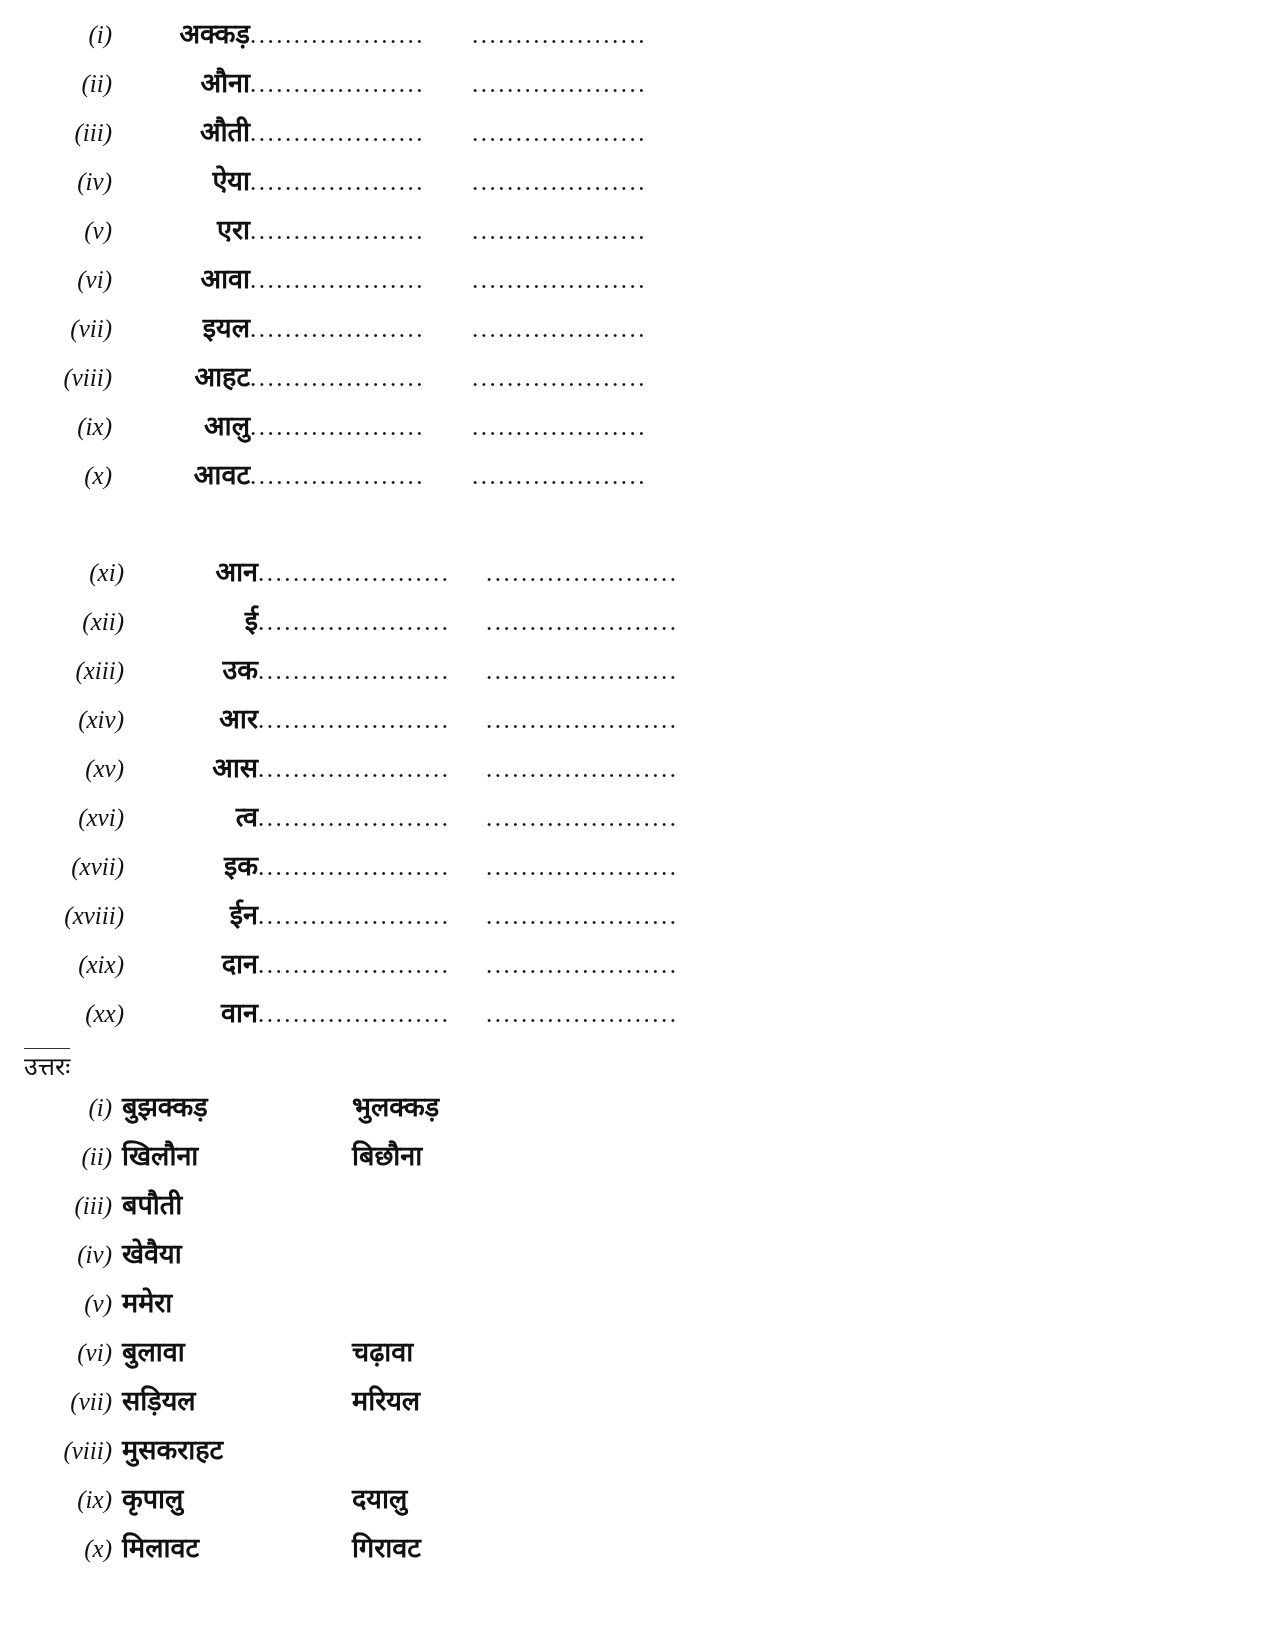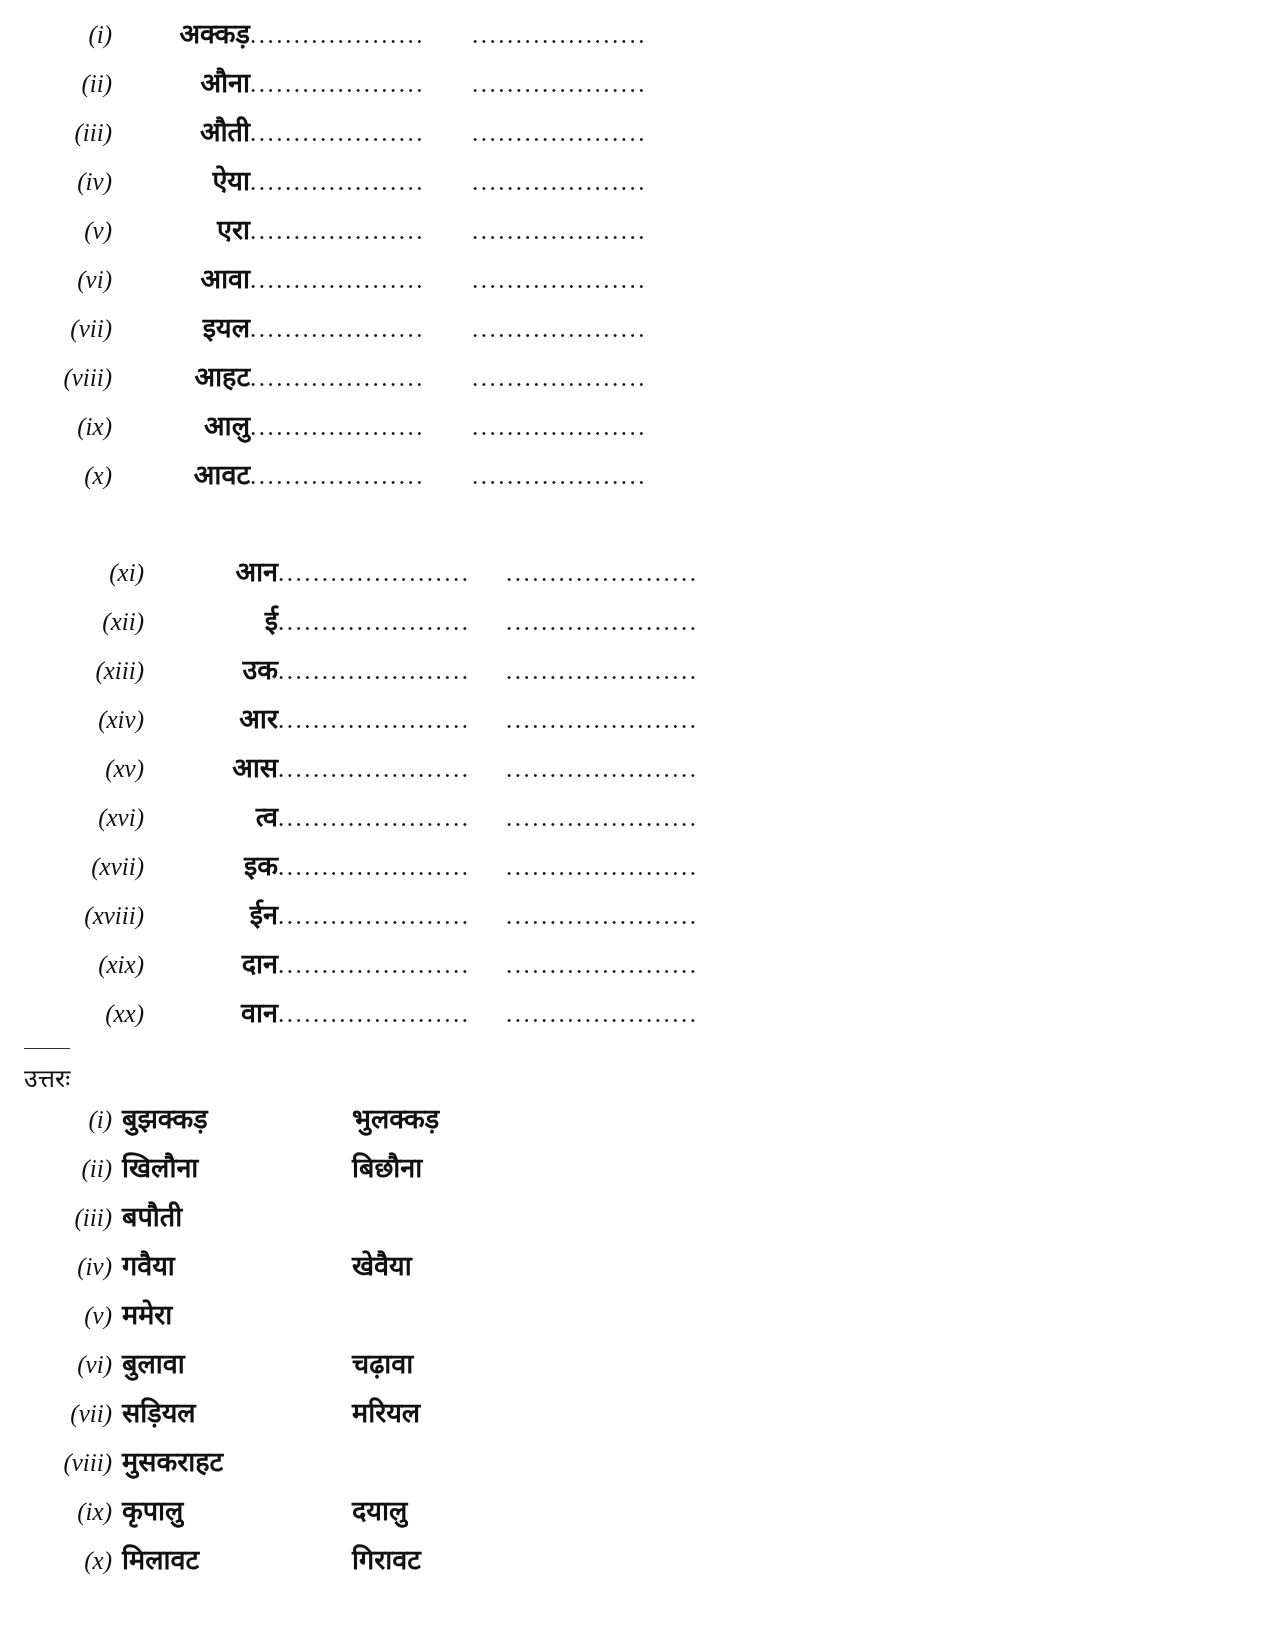--- a/index.html
+++ b/index.html
@@ -59,30 +59,30 @@
     overflow: hidden;
   }
   .ex-row .dots.second {
     margin-left: 32px;
   }
 
   
   .ex-block.group-two .ex-row .num { width: 124px; }
   .ex-block.group-two .ex-row .word { width: 124px; }
   .ex-block.group-two .ex-row .dots.second { margin-left: 38px; }
-  .ex-block.group-two { margin-top: 48px; margin-left: 20px; }
+  .ex-block.group-two { margin-top: 48px; }
 
   
   .answer-heading {
     font-size: 25px;
     font-family: "DejaVu Sans", sans-serif;
     margin: 6px 0 2px 24px;
     border-top: 1px solid #333;
     display: inline-block;
-    padding-top: 16px;
+    padding-top: 4px;
     line-height: 1.1;
   }
 
   
   .ans-block { margin-top: 4px; }
   .ans-row {
     display: flex;
     align-items: baseline;
     height: 49px;
   }
@@ -256,21 +256,20 @@
       <span class="num">(ii)</span>
       <span class="w1">खिलौना</span>
       <span class="w2">बिछौना</span>
     </div>
     <div class="ans-row">
       <span class="num">(iii)</span>
       <span class="w2">बपौती</span>
     </div>
     <div class="ans-row">
       <span class="num">(iv)</span>
-      <span class="w1">गवैया</span>
       <span class="w2">खेवैया</span>
     </div>
     <div class="ans-row">
       <span class="num">(v)</span>
       <span class="w2">ममेरा</span>
     </div>
     <div class="ans-row">
       <span class="num">(vi)</span>
       <span class="w1">बुलावा</span>
       <span class="w2">चढ़ावा</span>

